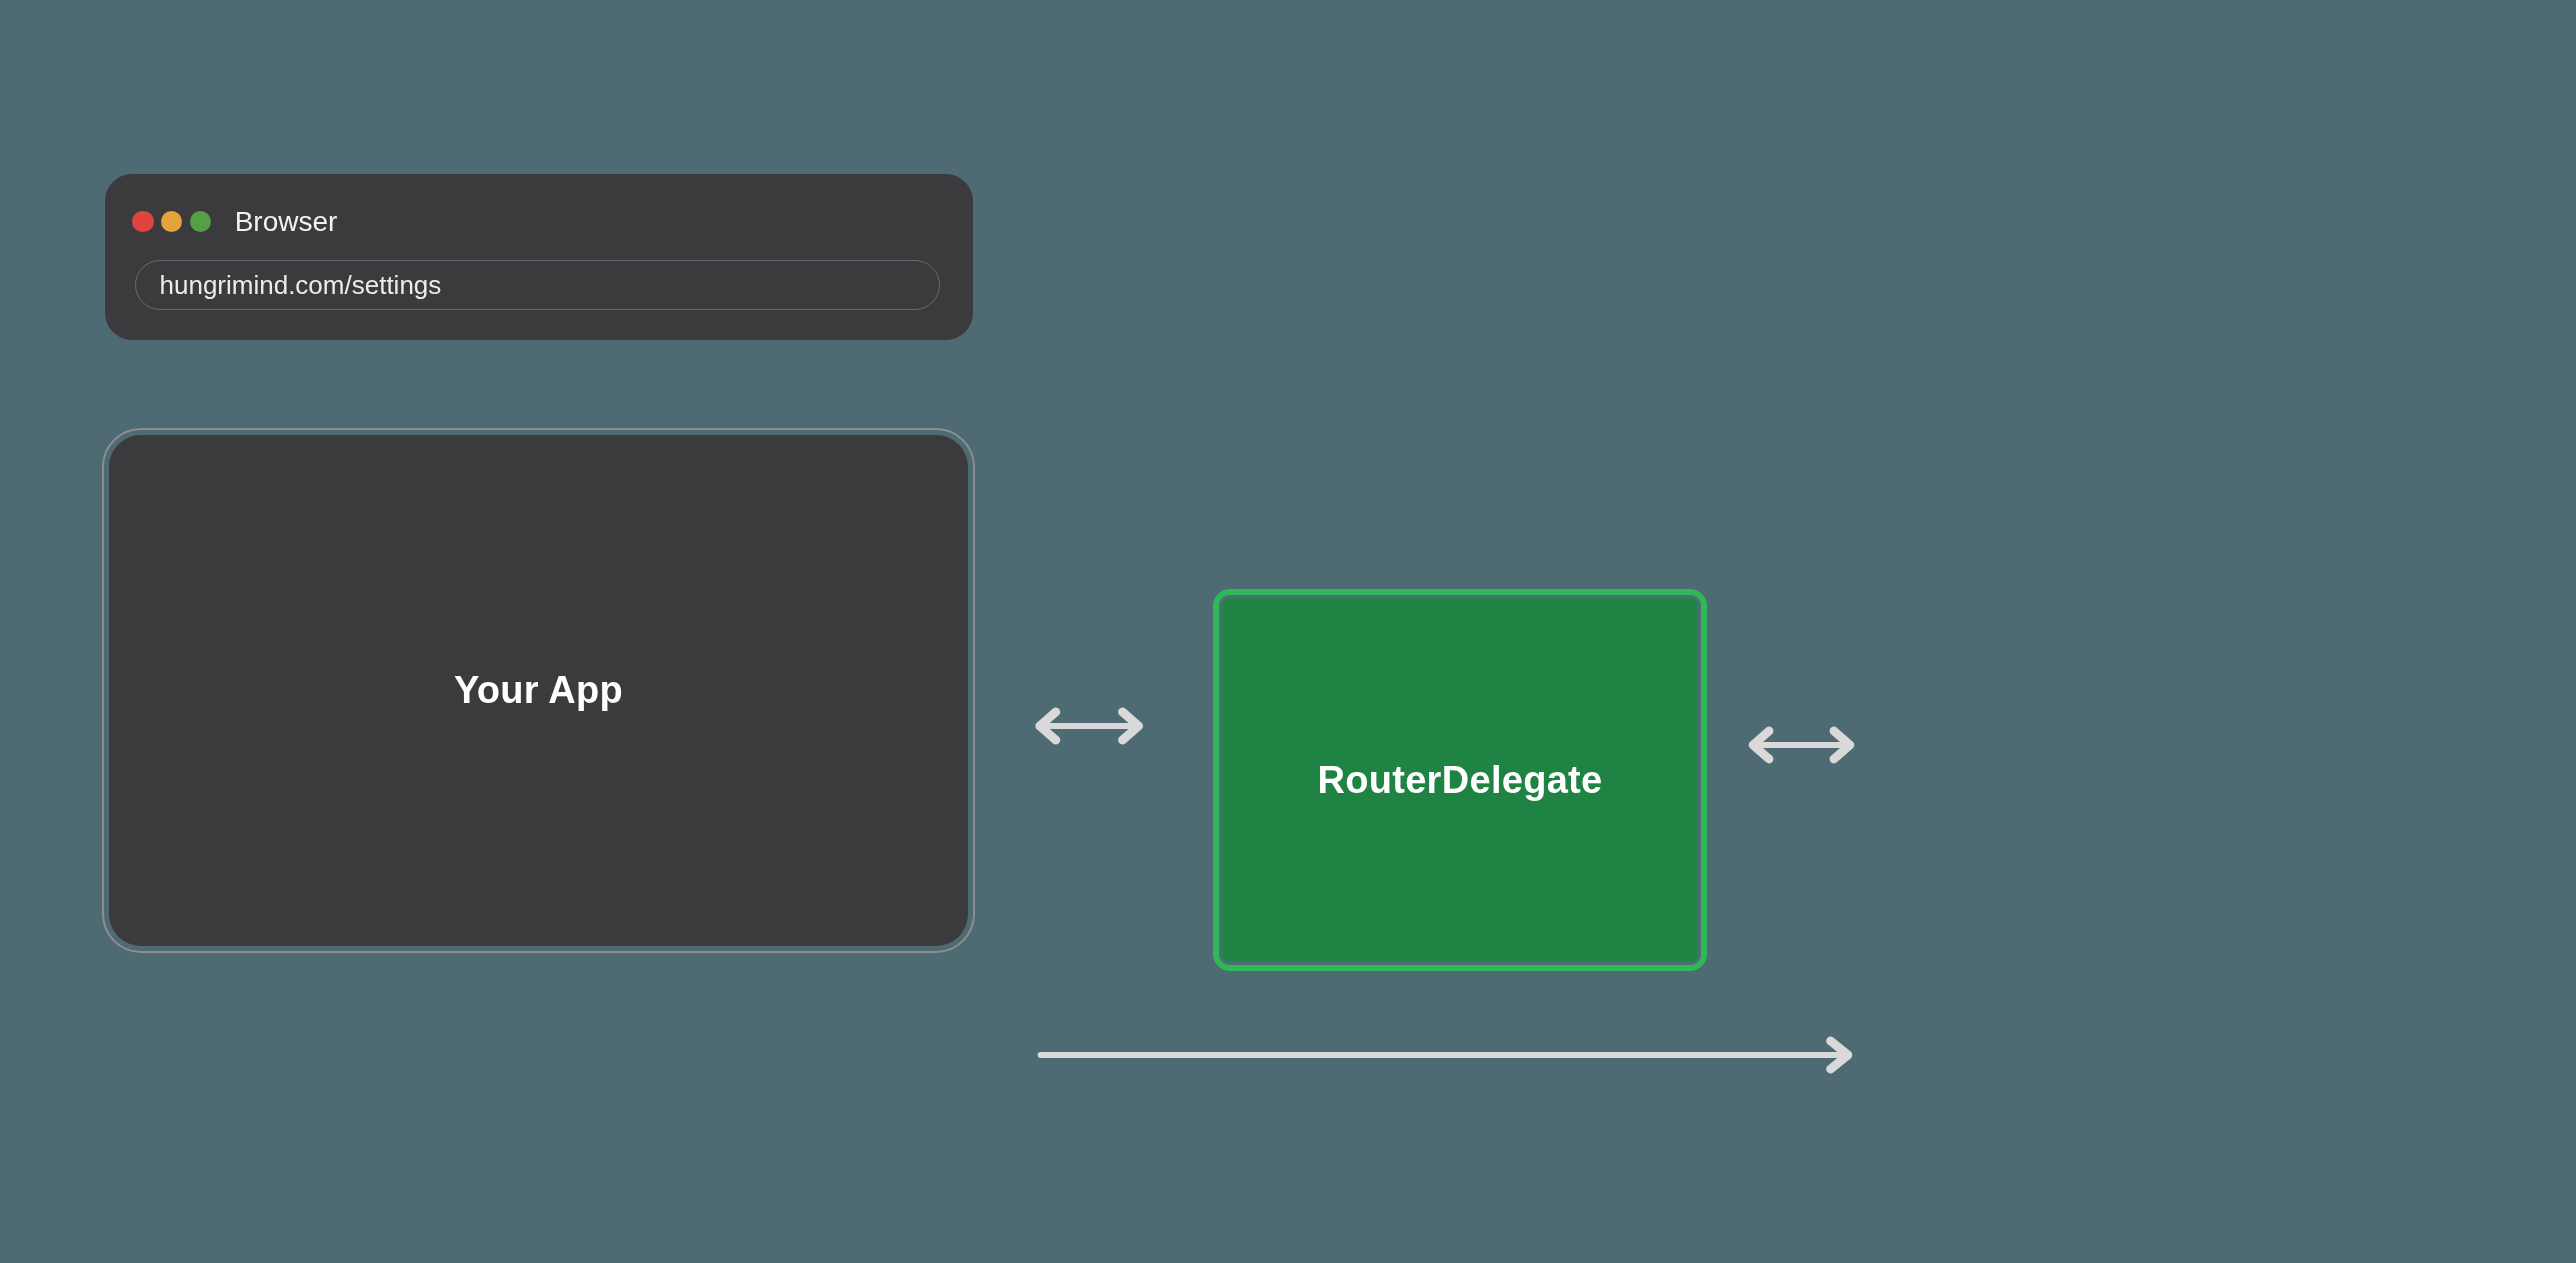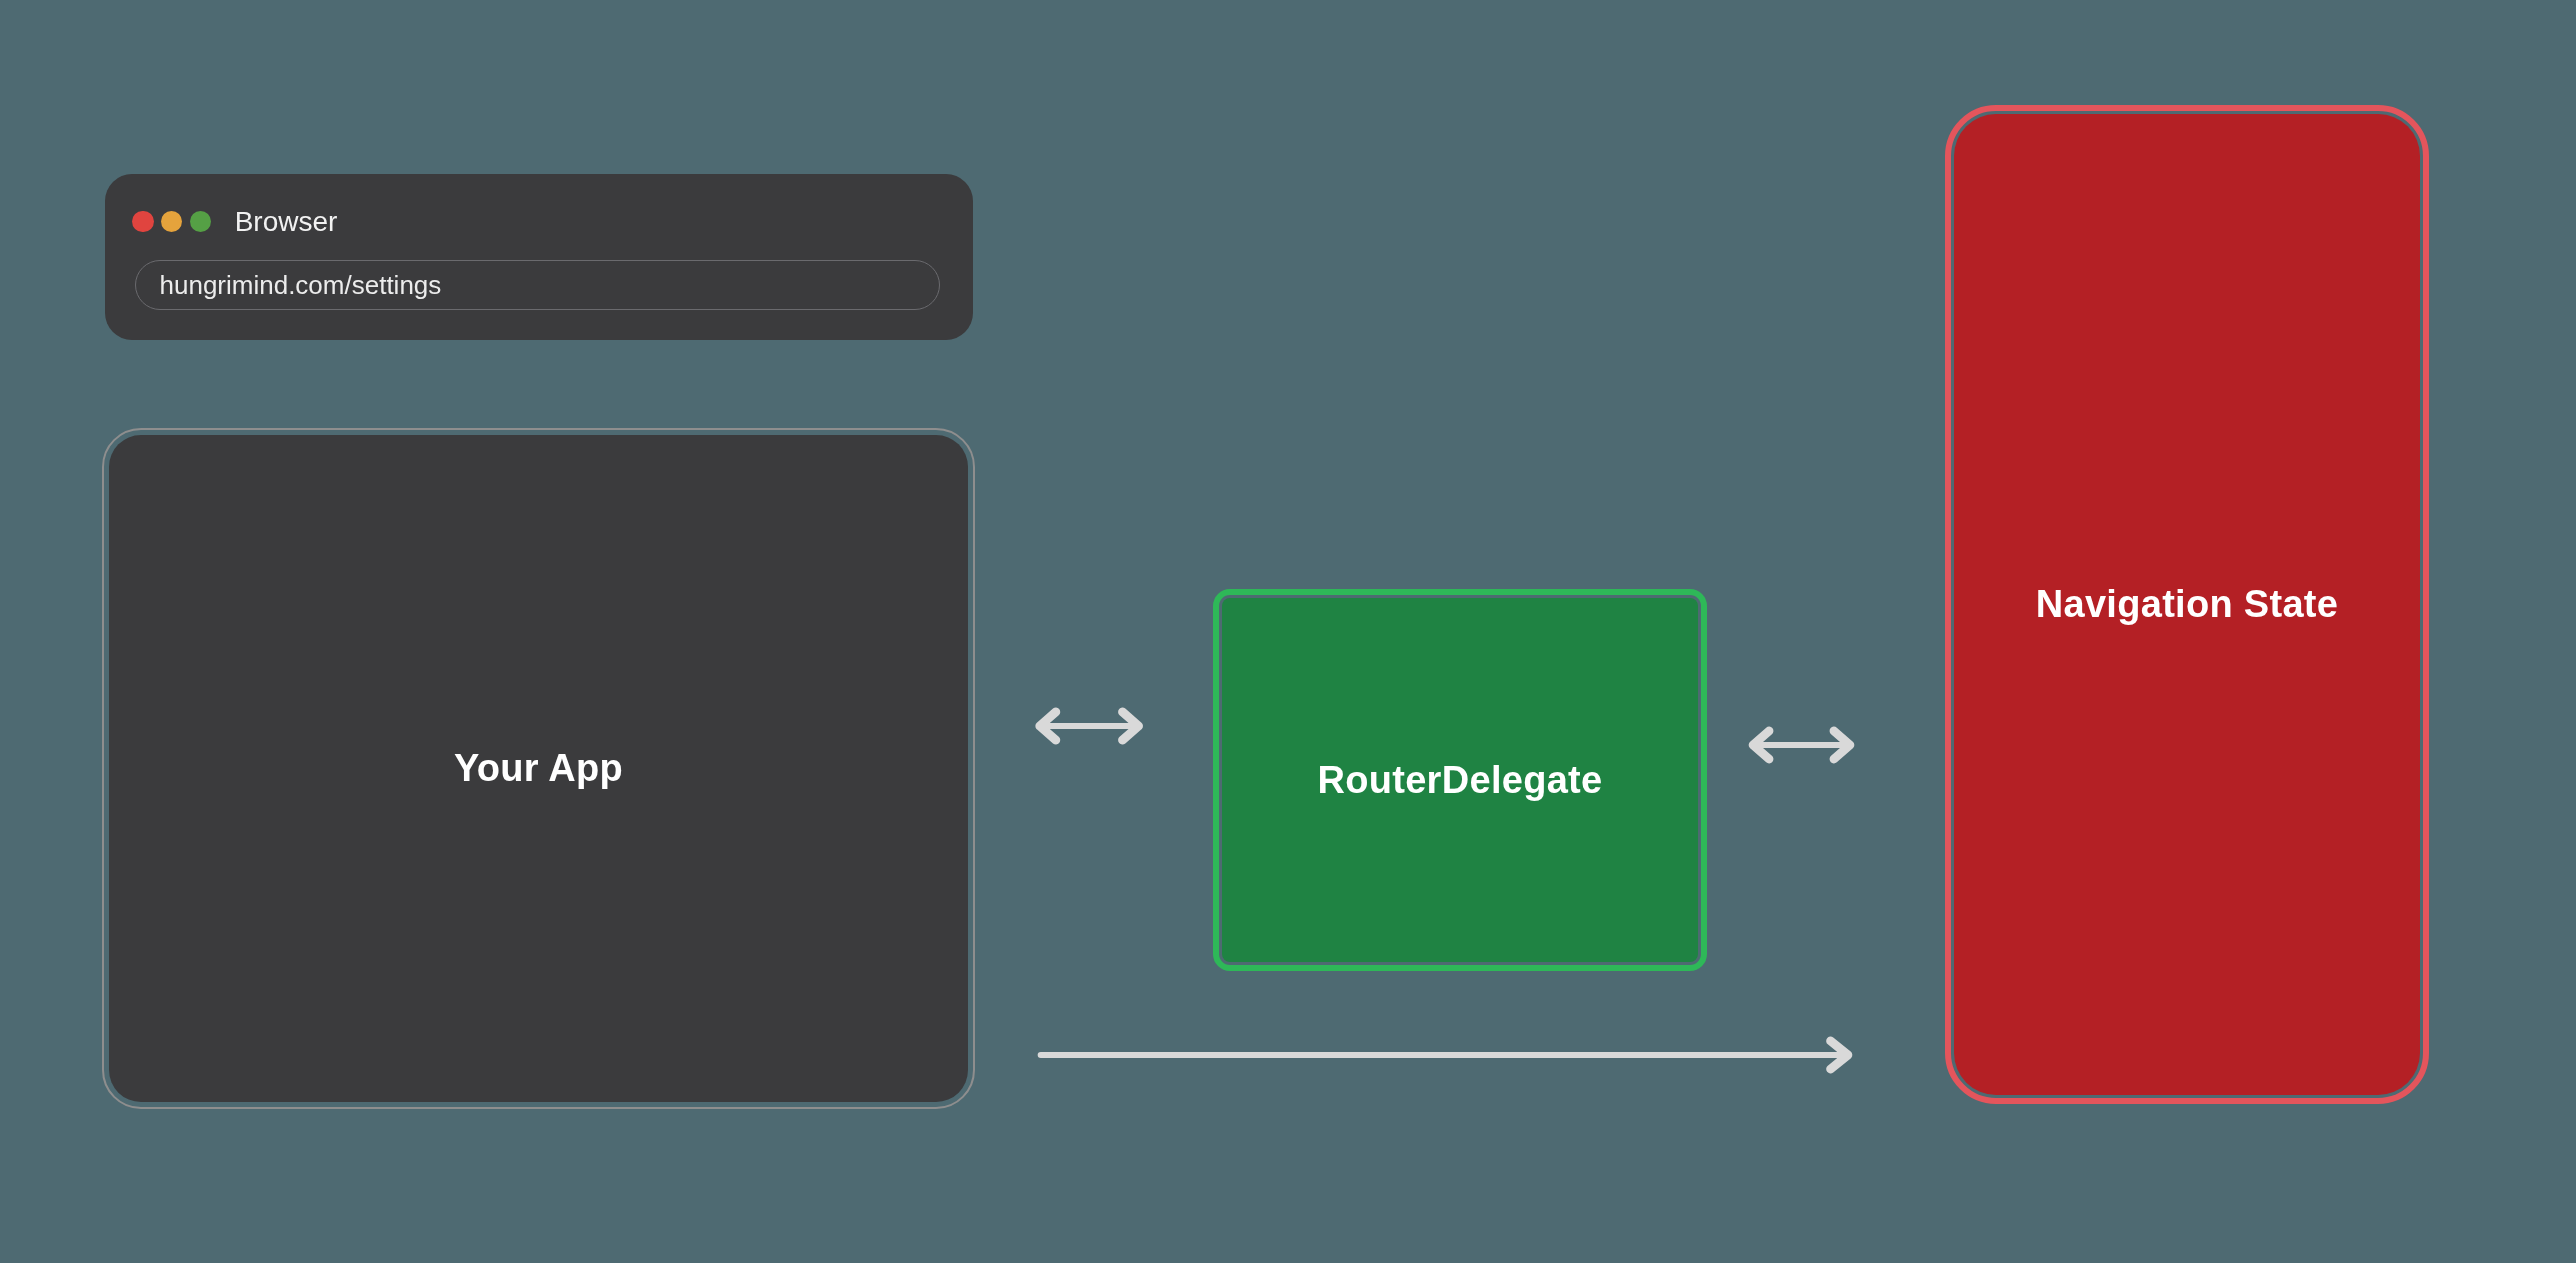--- a/index.html
+++ b/index.html
@@ -92,21 +92,21 @@
   }
   .node-label {
     font-size: 38px;
     font-weight: 700;
     color: var(--label-text);
     white-space: nowrap;
     letter-spacing: 0.3px;
   }
   .node.your-app {
     left: 109px; top: 435px;
-    width: 859px; height: 667px;
+    width: 859px; height: 511px;
     background: var(--panel);
     border-radius: 32px;
     outline: 2.7px solid var(--panel-outline);
     outline-offset: 5.4px;
   }
   .node.router-delegate {
     left: 1222px; top: 562px;
     width: 476px; height: 364px;
     background: var(--green-fill);
     border-radius: 8px;
@@ -160,23 +160,20 @@
   </section>
 
   <section class="node your-app">
     <span class="node-label">Your App</span>
   </section>
 
   <section class="node router-delegate">
     <span class="node-label">RouterDelegate</span>
   </section>
 
-  <section class="node navigation-state">
-    <span class="node-label">Navigation State</span>
-  </section>
 
   <svg id="arrow-app-router" class="arrow-svg" width="113" height="62" viewBox="0 0 168 92" aria-hidden="true">
     <line class="arrow-shaft" x1="14" y1="46" x2="153" y2="46"></line>
     <path class="arrow-head" d="M34 25 L10 46 L34 67"></path>
     <path class="arrow-head" d="M133 25 L157 46 L133 67"></path>
   </svg>
 
   <svg id="arrow-router-state" class="arrow-svg" width="107" height="62" viewBox="0 0 160 92" aria-hidden="true">
     <line class="arrow-shaft" x1="10" y1="46" x2="147" y2="46"></line>
     <path class="arrow-head" d="M30 25 L6 46 L30 67"></path>

